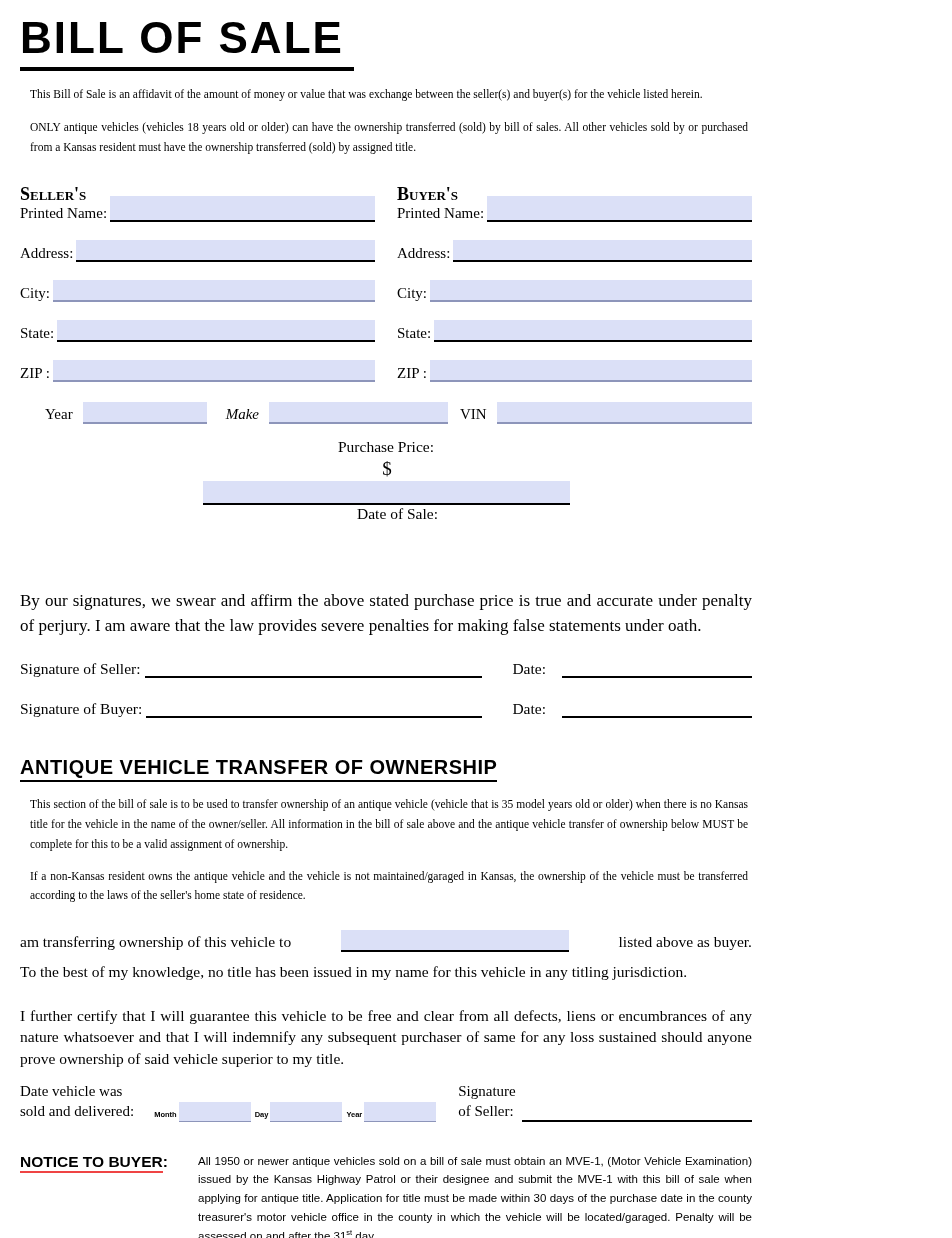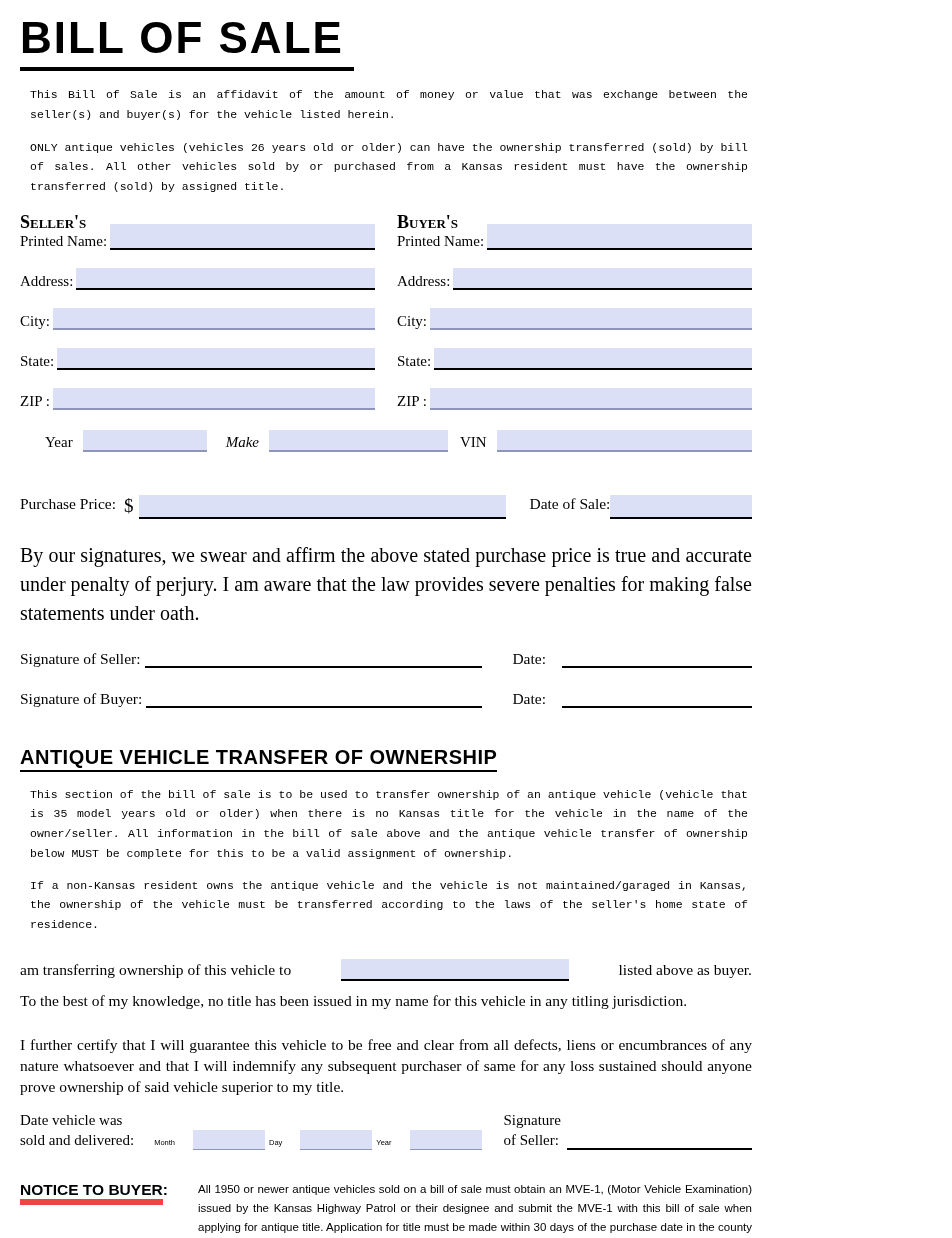--- a/index.html
+++ b/index.html
@@ -21,51 +21,51 @@
     letter-spacing: 2px;
     border-bottom: 4px solid #000;
     padding: 2px 10px 7px 0;
   }
   .doc-subtitle {
     font-style: italic; font-weight: 700; font-size: 17px;
     padding-bottom: 10px;
   }
   
   .sans-p {
-    font-family: Liberation Mono, monospace;
+    font-family: Liberation Serif, serif;
     font-size: 11.5px; line-height: 1.72; text-align: justify;
     margin: 10px 4px 0 10px; color: #000;
   }
   
   .field { background: #dbe0f7; height: 22px; border-bottom: 2px solid #000; }
   .u-gray { border-bottom-color: #8d95ba; }
   .u-black { border-bottom-color: #000; }
   .line { border-bottom: 2px solid #000; height: 18px; }
   .grow { flex: 1 1 auto; }
   
   .parties { display: grid; grid-template-columns: 1fr 1fr; column-gap: 22px; margin-top: 16px; }
   .prow { display: flex; align-items: flex-end; margin-top: 18px; }
-  .prow:first-child { margin-top: 0; }
+  .prow:first-child { margin-top: 12px; }
   .plabel { font-size: 15px; white-space: nowrap; padding-right: 3px; }
   .role { font-variant: small-caps; font-weight: 700; font-size: 18px; line-height: 1.1; }
   .prow-name .field { height: 26px; }
   .prow .field { flex: 1 1 auto; }
   
   .vi-heading { font-family: "Liberation Sans", sans-serif; font-weight: 700; font-size: 14px; margin-top: 20px; }
   .vrow { display: flex; align-items: flex-end; margin: 20px 0 0 25px; font-size: 15px; }
   .vrow .vlabel { padding: 0 10px 1px 0; white-space: nowrap; }
   .w-year { width: 124px; } .w-make { width: 179px; }
   .ml19 { margin-left: 19px; font-style: italic; } .ml12 { margin-left: 12px; } .ml23 { margin-left: 23px; }
-  .pp-row { display: flex; align-items: flex-start; margin-top: 43px; font-size: 15.5px; }
+  .pp-row { display: flex; align-items: center; margin-top: 14px; font-size: 15.5px; flex-direction: column; }
   .pp-row .pplabel { white-space: nowrap; padding-bottom: 2px; }
   .dollar { font-size: 19px; padding: 0 6px 1px 8px; }
   .w-pp { width: 367px; }
   .pp-row .field { height: 24px; }
   
-  .affirm { font-size: 20px; line-height: 1.45; text-align: justify; margin-top: 22px; }
+  .affirm { font-size: 17px; line-height: 1.45; text-align: justify; margin-top: 40px; }
   .sig-row { display: flex; align-items: flex-end; margin-top: 22px; font-size: 15.5px; }
   .sig-row .siglabel { white-space: nowrap; padding-bottom: 0; }
   .sig-row .line.long { flex: 1 1 auto; margin-left: 4px; }
   .date-gap { margin-left: 30px; }
   .w-date { width: 190px; margin-left: 16px; }
   
   .sec2-heading {
     font-family: "Liberation Sans", sans-serif; font-weight: 800; font-size: 20px;
     letter-spacing: 0.5px; margin-top: 38px;
   }
@@ -73,52 +73,52 @@
   .certify { font-size: 15.5px; margin-top: 24px; }
   .certify .cline { margin-top: 9px; line-height: 1.4; }
   .cline2 { display: flex; align-items: flex-end; gap: 44px; }
   .cline2 .ctext { white-space: nowrap; }
   .cline2 .field { flex: 1 1 auto; margin: 0 6px; min-width: 200px; }
   .guarantee { font-size: 15.5px; line-height: 1.38; text-align: justify; margin-top: 22px; }
   .ds-row { display: flex; align-items: flex-end; margin-top: 12px; }
   .ds-label, .ds-sig { font-size: 15px; line-height: 1.35; white-space: nowrap; }
   .mdygroup { display: flex; align-items: flex-end; margin-left: 16px; }
   .tiny {
-    font-family: "Liberation Sans", sans-serif; font-weight: 400; font-size: 7.5px;
-    padding: 0 18px 3px 4px; white-space: nowrap;
+    font-family: "Liberation Sans", sans-serif; font-weight: 700; font-size: 7.5px;
+    padding: 0 2px 3px 4px; white-space: nowrap;
   }
   .w-mdy { width: 72px; height: 20px; border-bottom-width: 1.5px; }
   .ds-sig { margin-left: 22px; }
   .ds-row .line.grow { margin-left: 6px; height: 20px; }
   
   .notice { display: flex; margin-top: 30px; }
   .notice-h {
     flex: 0 0 178px;
     font-family: "Liberation Sans", sans-serif; font-weight: 800; font-size: 15.5px;
     white-space: nowrap; padding-top: 1px;
   }
-  .notice-h .nh-text { border-bottom: 6px solid #ef4444; padding-bottom: 1px; }
+  .notice-h .nh-text { border-bottom: 2px solid #ef4444; padding-bottom: 1px; }
   .notice-text {
     flex: 1 1 auto;
     font-family: "Liberation Sans", sans-serif; font-size: 11.5px;
     line-height: 1.65; text-align: justify;
   }
   .notice-text sup { font-size: 7.5px; }
 </style>
 </head>
 <body>
 
 <div class="page">
 
   <div class="title-row">
     <div class="doc-title">BILL OF SALE</div>
   </div>
 
   <p class="sans-p" style="margin-top:14px">This Bill of Sale is an affidavit of the amount of money or value that was exchange between the seller(s) and buyer(s) for the vehicle listed herein.</p>
-  <p class="sans-p" style="margin-top:13px">ONLY antique vehicles (vehicles 26 years old or older) can have the ownership transferred (sold) by bill of sales.  All other vehicles sold by or purchased from a Kansas resident must have the ownership transferred (sold) by assigned title.</p>
+  <p class="sans-p" style="margin-top:13px">ONLY antique vehicles (vehicles 18 years old or older) can have the ownership transferred (sold) by bill of sales.  All other vehicles sold by or purchased from a Kansas resident must have the ownership transferred (sold) by assigned title.</p>
 
   <div class="parties">
 
     <div>
       <div class="prow prow-name">
         <div>
           <div class="role">Seller's</div>
           <div class="plabel">Printed Name:</div>
         </div>
         <div class="field u-black"></div>

